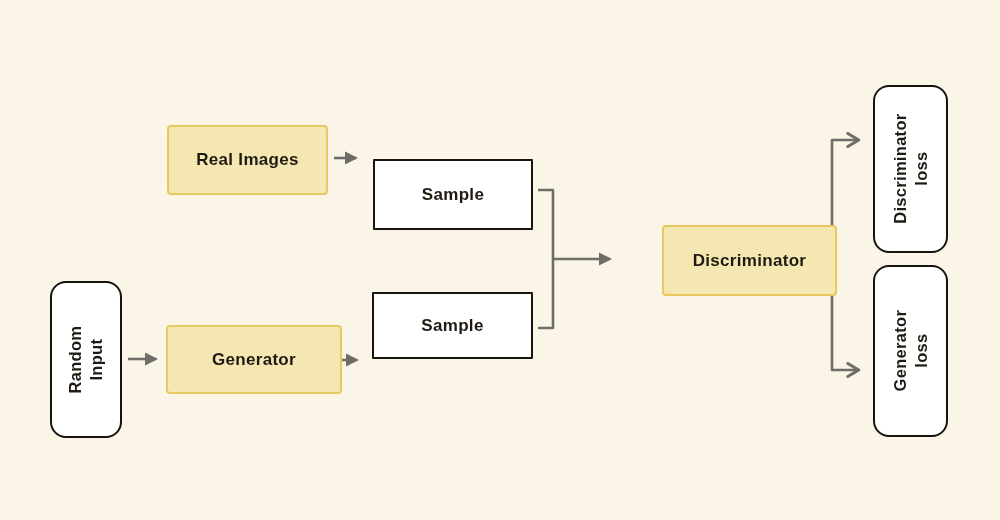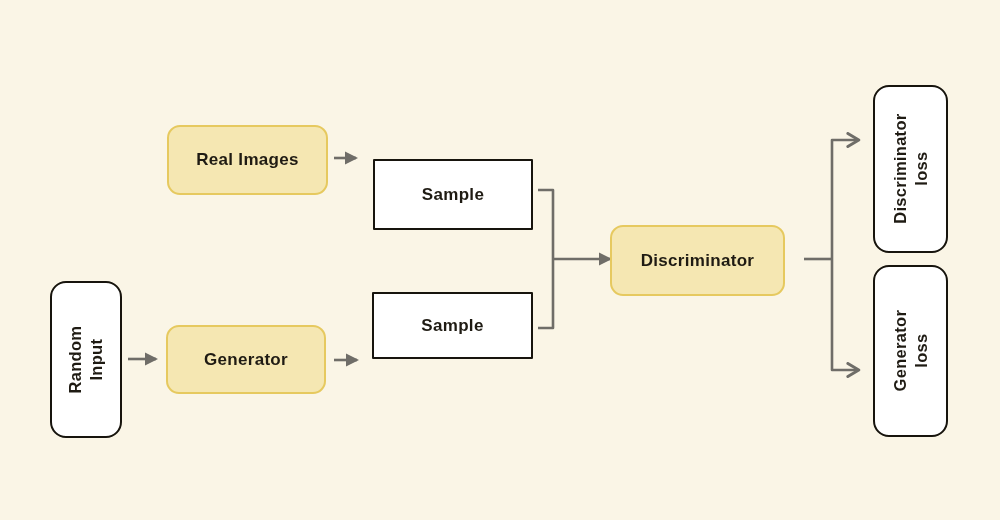--- a/index.html
+++ b/index.html
@@ -40,21 +40,21 @@
     position:absolute;
     display:flex;align-items:center;justify-content:center;
     text-align:center;
     font-weight:700;
     font-size:17px;
     letter-spacing:.3px;
   }
   .node.yellow{
     background:var(--box-yellow-fill);
     border:2px solid var(--box-yellow-border);
-    border-radius:13px;
+    border-radius:4px;
     justify-content:center;
   }
   .node.white{
     background:var(--box-white-fill);
     border:2.5px solid var(--box-white-border);
     border-radius:1px;
   }
   .node.tall{border-radius:16px;}
   .vlabel{
     transform:rotate(-90deg);
@@ -97,29 +97,29 @@
   </div>
 
   <div class="node white" style="left:373px;top:159px;width:160px;height:71px;">
     <span class="hlabel">Sample</span>
   </div>
 
   <div class="node white tall" style="left:50px;top:281px;width:72px;height:157px;">
     <span class="vlabel">Random Input</span>
   </div>
 
-  <div class="node yellow" style="left:166px;top:325px;width:160px;height:69px;">
+  <div class="node yellow" style="left:166px;top:325px;width:176px;height:69px;">
     <span class="hlabel">Generator</span>
   </div>
 
   <div class="node white" style="left:372px;top:292px;width:161px;height:67px;">
     <span class="hlabel">Sample</span>
   </div>
 
-  <div class="node yellow" style="left:610px;top:225px;width:175px;height:71px;">
+  <div class="node yellow" style="left:662px;top:225px;width:175px;height:71px;">
     <span class="hlabel">Discriminator</span>
   </div>
 
   <div class="node white tall" style="left:873px;top:85px;width:75px;height:168px;">
     <span class="vlabel">Discriminator
 loss</span>
   </div>
 
   <div class="node white tall" style="left:873px;top:265px;width:75px;height:172px;">
     <span class="vlabel">Generator

